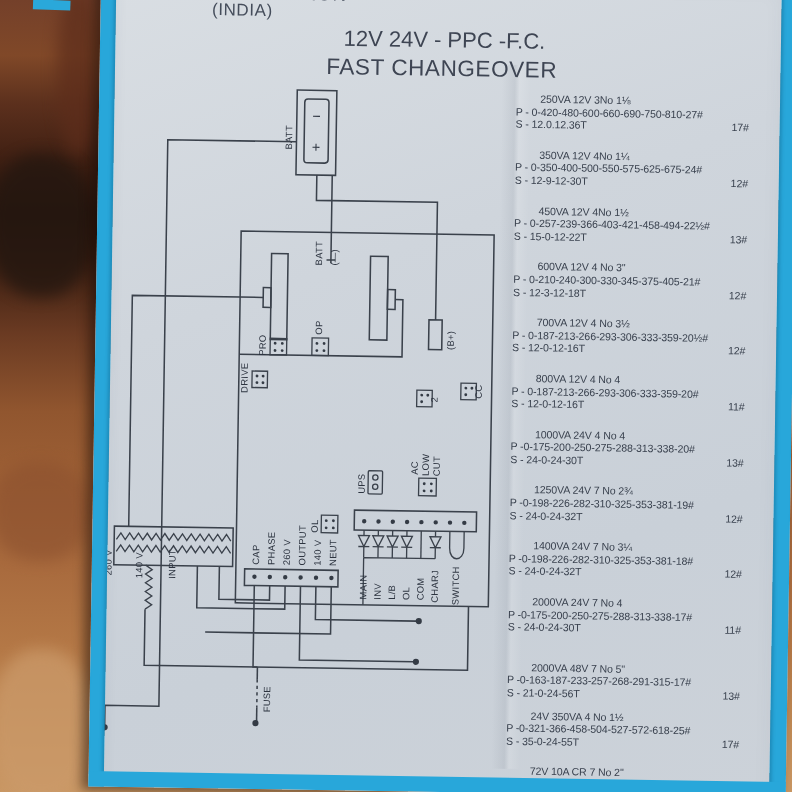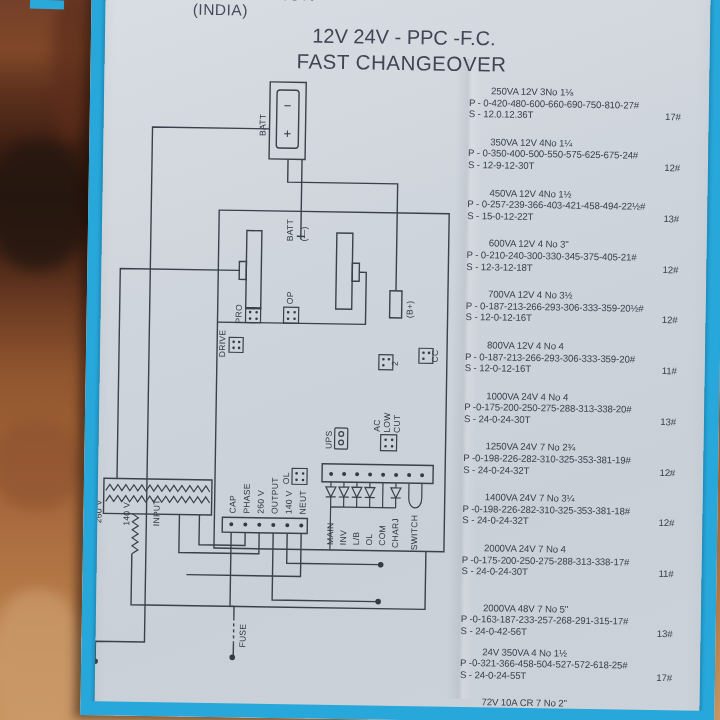--- a/index.html
+++ b/index.html
@@ -323,29 +323,29 @@
         <div class="spec-p">P -0-175-200-250-275-288-313-338-17#</div>
         <div class="spec-s">
             <span>S - 24-0-24-30T</span>
             <span>11#</span>
           </div>
       </div>
       <div class="spec">
         <div class="spec-name">2000VA 48V 7 No 5"</div>
         <div class="spec-p">P -0-163-187-233-257-268-291-315-17#</div>
         <div class="spec-s">
-            <span>S - 24-0-42-56T</span>
+            <span>S - 21-0-24-56T</span>
             <span>13#</span>
           </div>
       </div>
       <div class="spec">
         <div class="spec-name">24V 350VA 4 No 1½</div>
         <div class="spec-p">P -0-321-366-458-504-527-572-618-25#</div>
         <div class="spec-s">
-            <span>S - 24-0-24-55T</span>
+            <span>S - 35-0-24-55T</span>
             <span>17#</span>
           </div>
       </div>
       <div class="spec">
         <div class="spec-name">72V 10A CR 7 No 2"</div>
         <div class="spec-p"></div>
         <div class="spec-s">
             <span></span>
             <span></span>
           </div>

